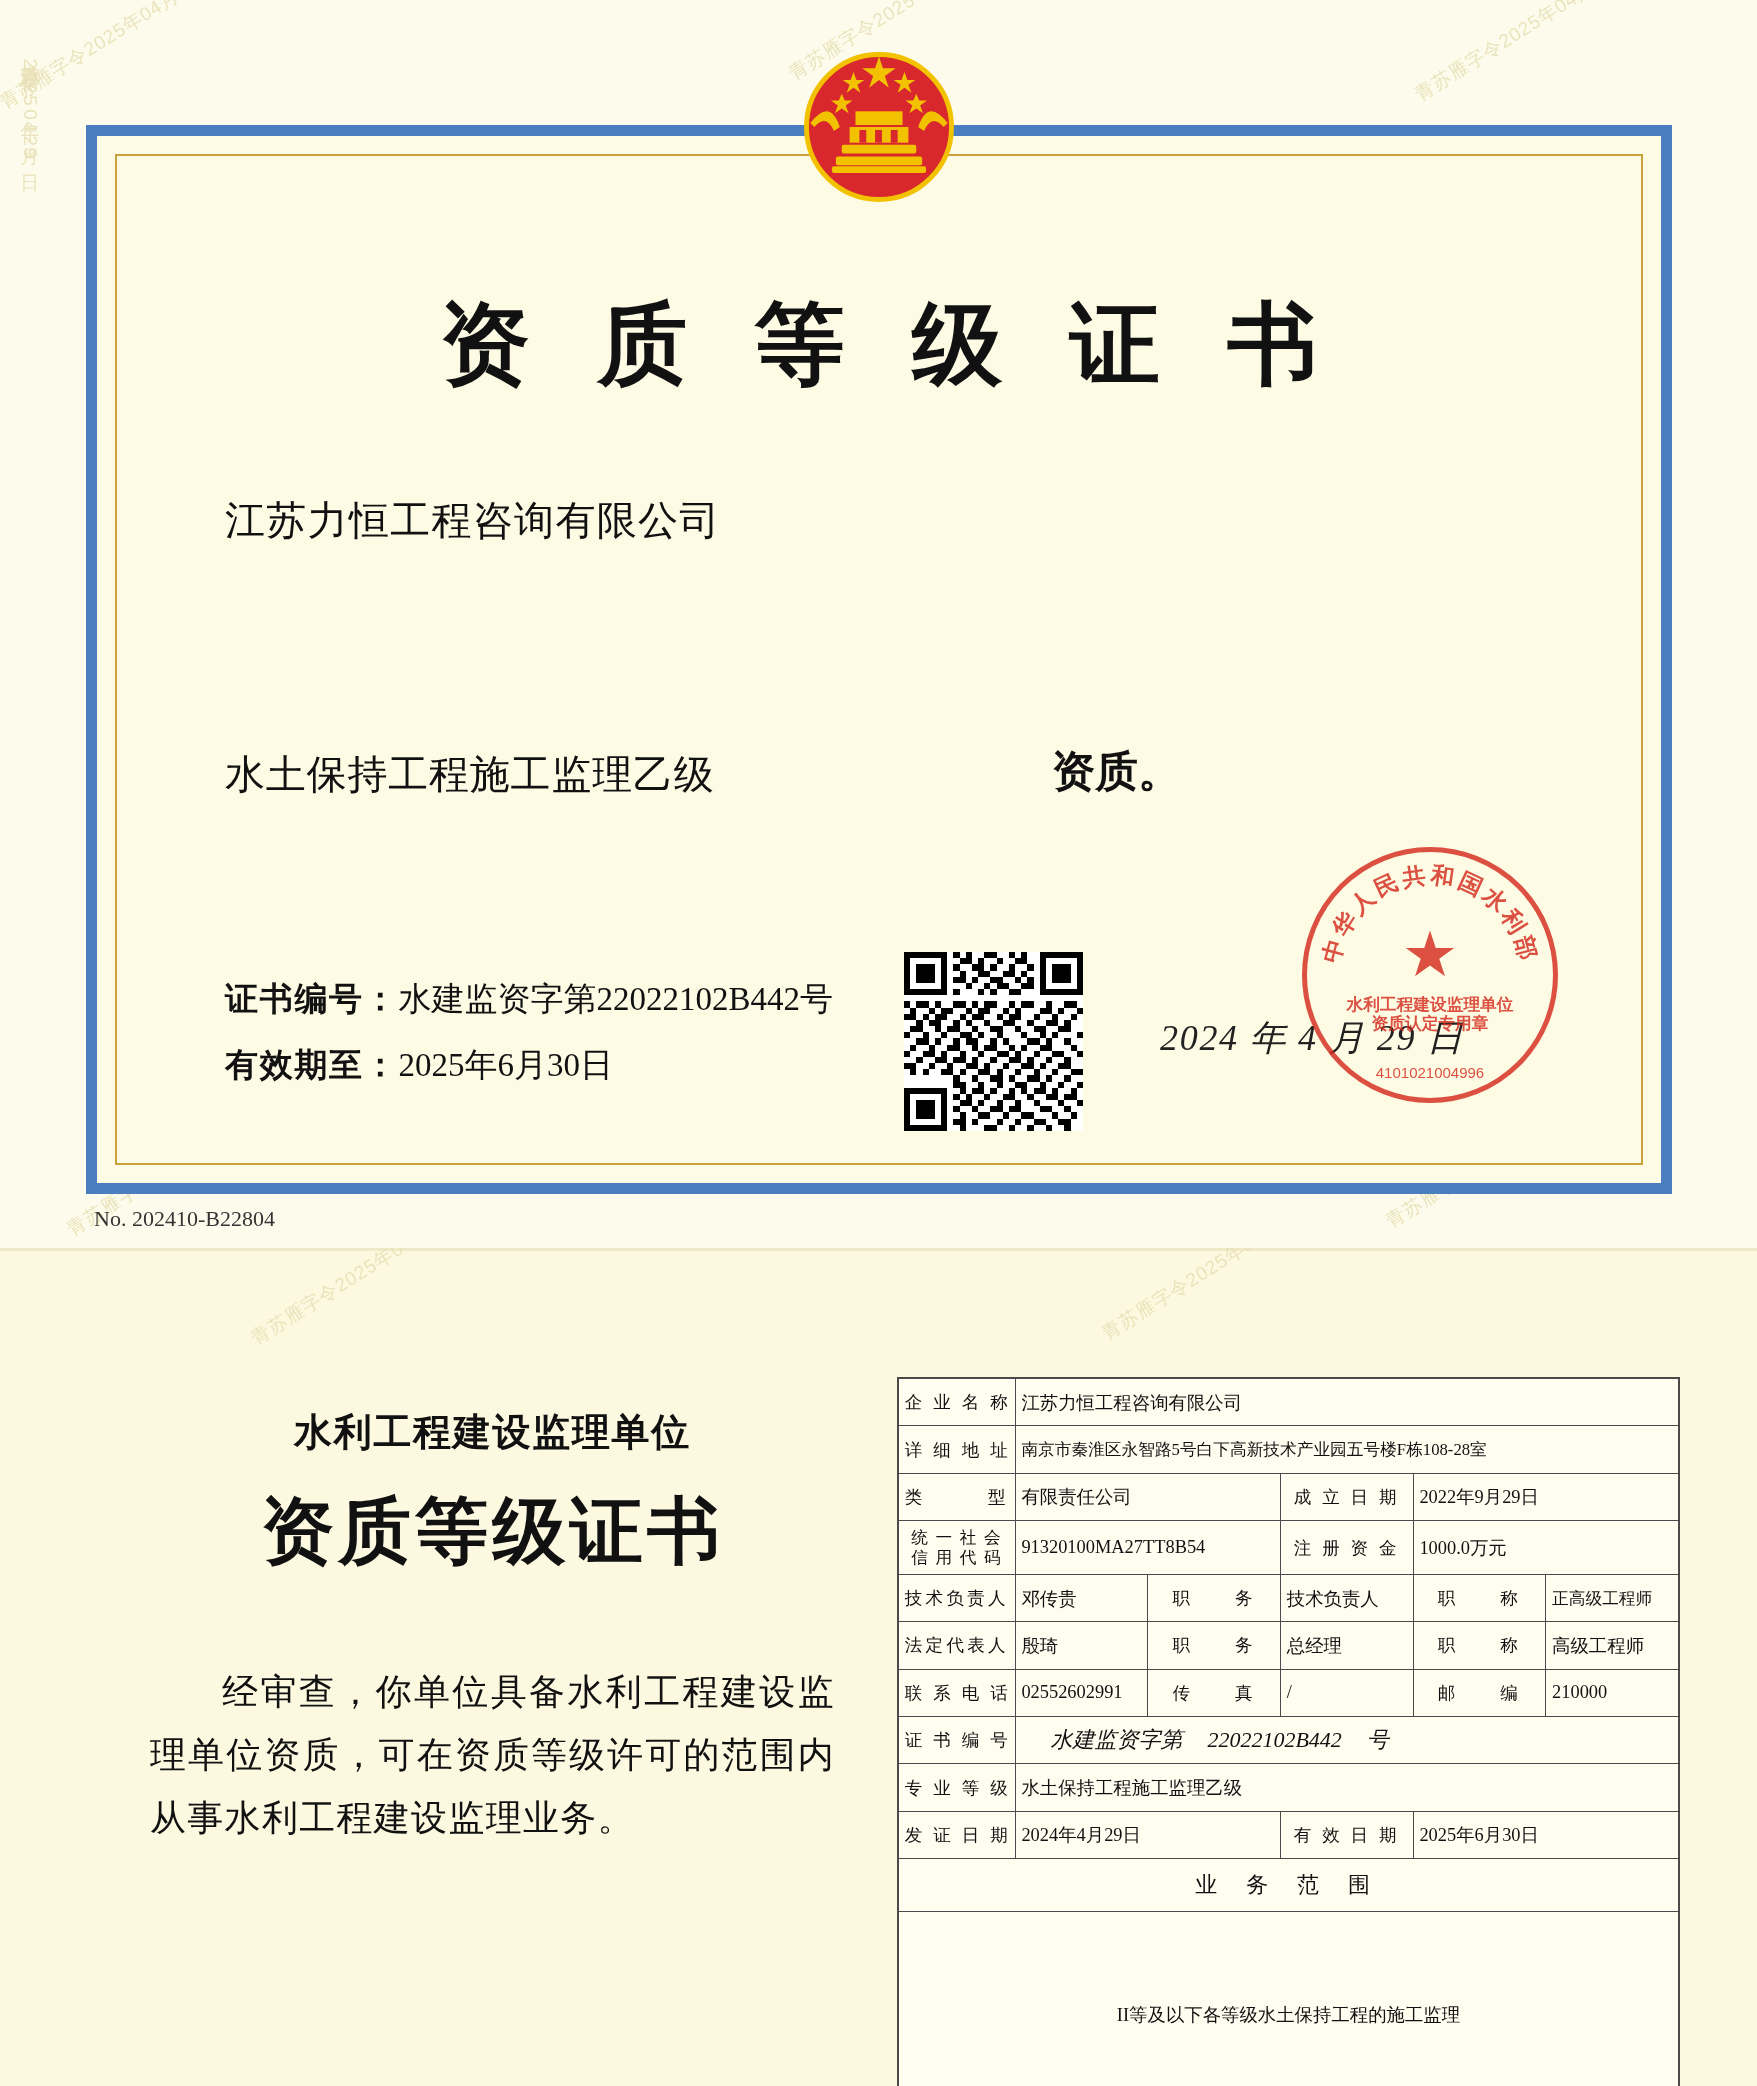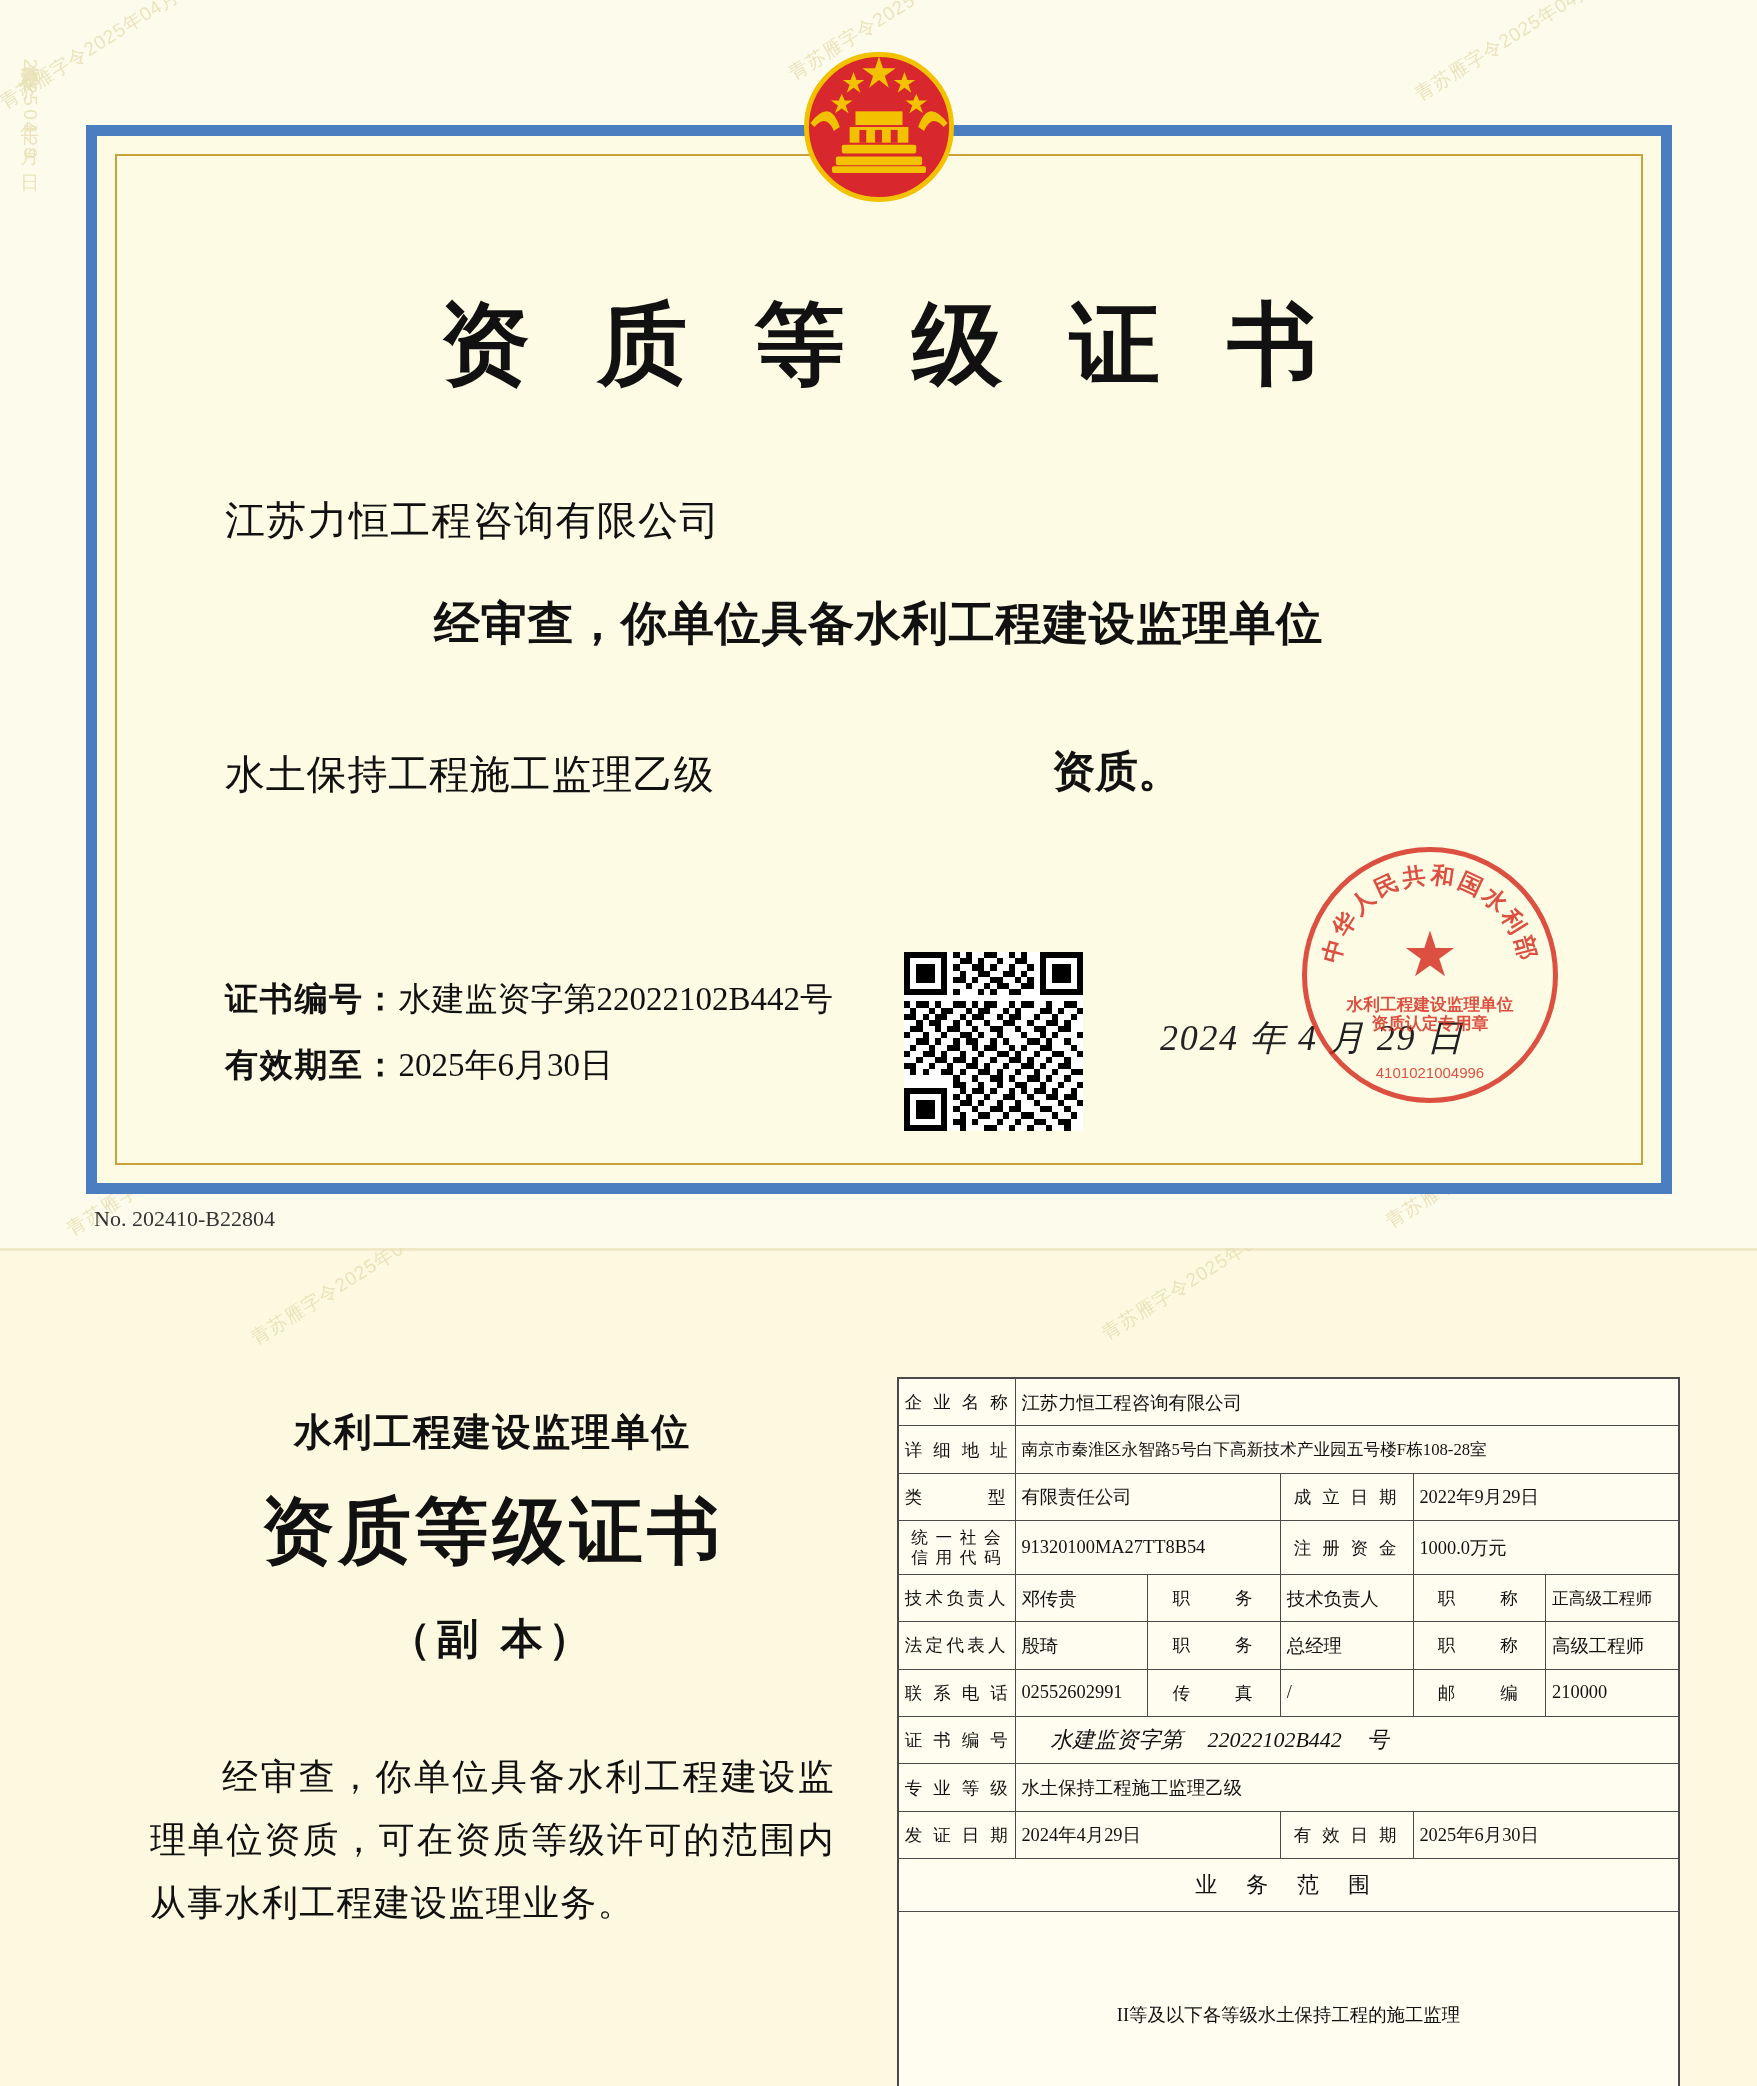--- a/index.html
+++ b/index.html
@@ -340,21 +340,20 @@
           <path d="M30 96 Q50 70 60 100 L54 104 Q46 86 34 100 Z"></path>
           <path d="M170 96 Q150 70 140 100 L146 104 Q154 86 166 100 Z"></path>
           <rect x="52" y="140" width="96" height="7" rx="2"></rect>
         </g>
       </svg>
     </div>
 
     <div class="cert-title">资 质 等 级 证 书</div>
 
     <div class="line-company">江苏力恒工程咨询有限公司</div>
-    <div class="line-main">经审查，你单位具备水利工程建设监理单位</div>
     <div class="line-spec">水土保持工程施工监理乙级</div>
     <div class="line-zizhi">资质。</div>
 
     <div class="lbl-no">
       <b>证书编号：</b><span>水建监资字第22022102B442号</span>
     </div>
     <div class="lbl-valid">
       <b>有效期至：</b><span>2025年6月30日</span>
     </div>
 
@@ -609,21 +608,20 @@
 
   <div class="cert-bottom">
     <div class="divider"></div>
 
     <div class="wm" style="left:234px;top:12.5px;">青苏雁字令2025年04月29日</div>
     <div class="wm" style="left:1085px;top:8.3px;">青苏雁字令2025年04月29日</div>
 
     <div class="left-col">
       <div class="b-sub">水利工程建设监理单位</div>
       <div class="b-title">资质等级证书</div>
-      <div class="b-copy">（副 本）</div>
       <div class="b-para">经审查，你单位具备水利工程建设监理单位资质，可在资质等级许可的范围内从事水利工程建设监理业务。</div>
     </div>
 
     <div class="tbl-wrap">
       <table class="info">
         <tbody>
             <tr>
           <td class="lbl">企 业 名 称</td>
           <td class="val" colspan="5">江苏力恒工程咨询有限公司</td>
         </tr>

